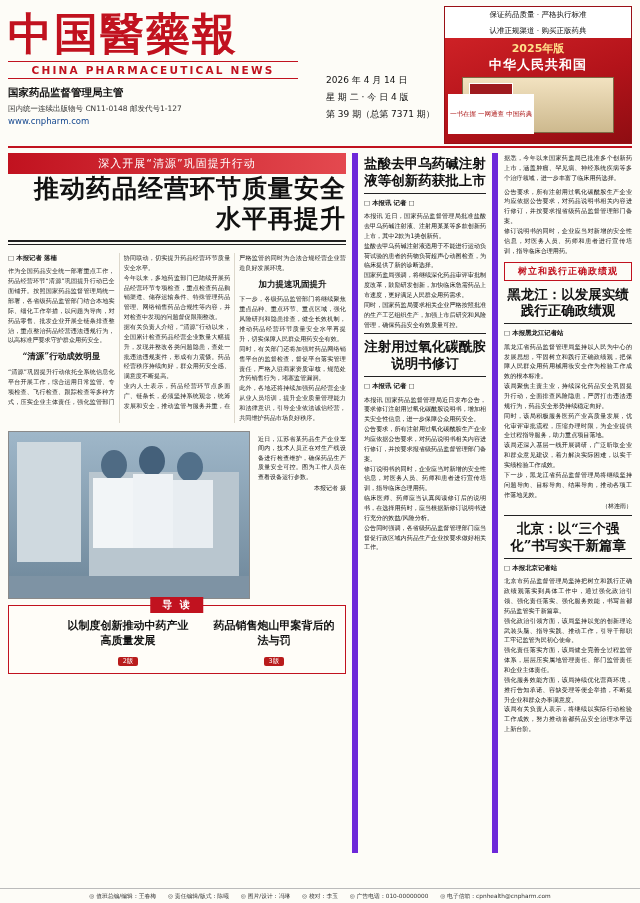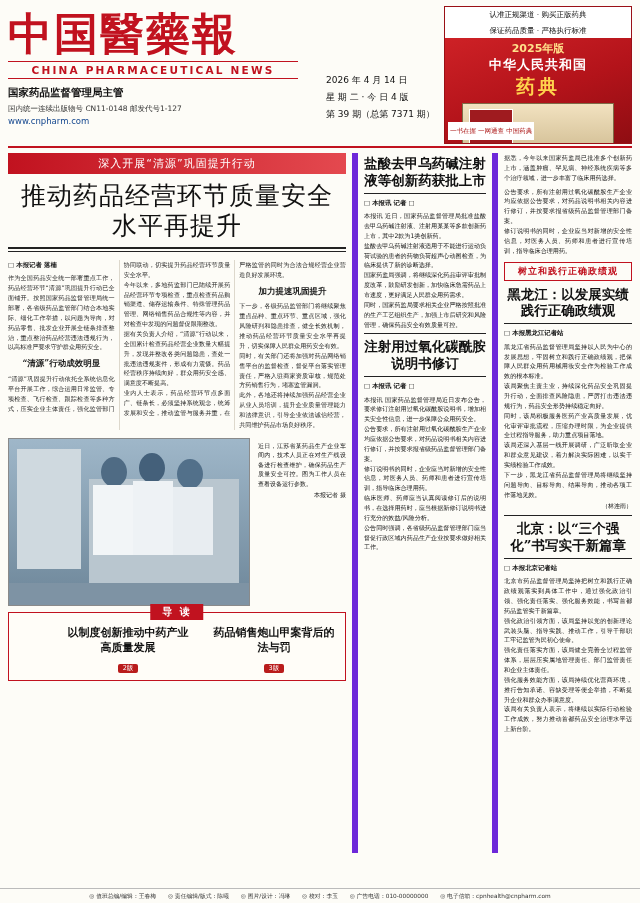--- a/index.html
+++ b/index.html
@@ -38,38 +38,38 @@
     border:1px solid #9a1015;color:#fff;overflow:hidden;
   }
   .ad-top{background:#fff;color:#111;font-size:7.5px;line-height:1.55;padding:2px 3px;text-align:center;}
   .ad-y{font-size:11px;color:#ffe08a;text-align:center;margin-top:3px;font-weight:bold;}
   .ad-t{font-size:13px;text-align:center;font-weight:bold;letter-spacing:1px;}
   .ad-b{font-size:19px;text-align:center;font-weight:bold;color:#ffd24d;letter-spacing:3px;
         font-family:"DejaVu Serif","Liberation Serif",serif;}
   .ad-book{margin:3px auto 0;width:150px;height:54px;background:linear-gradient(180deg,#f2e2c0,#cdb98e);
            border:1px solid #7d6b46;position:relative;}
   .ad-book:after{content:"";position:absolute;left:6px;top:5px;width:42px;height:44px;background:#9f1b1f;border:1px solid #fff;}
-  .ad-tag{position:absolute;left:3px;bottom:3px;background:#fff;color:#a11;font-size:6.5px;padding:5px 2px;line-height:1.3;}
+  .ad-tag{position:absolute;left:3px;bottom:9px;background:#fff;color:#a11;font-size:6.5px;padding:16px 2px;line-height:1.3;}
 
   
   .cols{display:flex;gap:6px;margin-top:5px;height:700px;}
   .col-a{width:354px;}
   .col-b{width:128px;}
   .col-c{width:134px;}
   .vrule{border-left:6px solid #6d28d9;}
 
   .banner{
     background:linear-gradient(90deg,#c1121f,#e4494f);
     color:#fff;font-size:11px;font-weight:normal;text-align:center;
     padding:3px 0;letter-spacing:1px;
   }
   .headline{
     font-family:"DejaVu Serif","Liberation Serif",serif;
-    font-weight:normal;font-size:25px;text-align:center;letter-spacing:1px;
-    margin:7px 0 6px;line-height:1.2;
+    font-weight:bold;font-size:25px;text-align:right;letter-spacing:1px;
+    margin:0 0 6px;line-height:1.2;
   }
   .rule-d{border-top:2px solid #222;border-bottom:1px solid #222;height:2px;margin:4px 0 6px;}
 
   .body3{column-count:3;column-gap:9px;column-rule:1px solid #ddd8cc;
          font-size:6.1px;line-height:1.62;text-align:justify;color:#1b1b1b;margin-top:8px;}
   .body1{font-size:6.1px;line-height:1.62;text-align:justify;}
   .byline{font-size:6.4px;font-weight:bold;margin-bottom:3px;}
   .subhead{font-size:8.5px;font-weight:bold;text-align:center;margin:5px 0 3px;
            font-family:"DejaVu Serif","Liberation Serif",serif;}
 
@@ -114,25 +114,24 @@
       <div class="mast-small">国内统一连续出版物号 CN11-0148   邮发代号1-127</div>
       <div class="mast-url">www.cnpharm.com</div>
     </div>
     <div class="mast-mid">
       <div>2026 年 4 月 14 日</div>
       <div>星 期 二 · 今 日 4 版</div>
       <div>第 39 期（总第 7371 期）</div>
     </div>
     <div class="mast-right">
       <div class="mast-ad">
+        <div class="ad-top">保证药品质量 · 严格执行标准</div>
         <div class="ad-top">认准正规渠道 · 购买正版药典</div>
-        <div class="ad-top">保证药品质量 · 严格执行标准</div>
         <div class="ad-y">2025年版</div>
         <div class="ad-t">中华人民共和国</div>
-        <div class="ad-b">药典</div>
         <div class="ad-book"></div>
         <div class="ad-tag">一书在握 一网通查 中国药典</div>
       </div>
     </div>
   </div>
 
   <div class="cols">
 
     <div class="col-a">
       <div class="banner">深入开展“清源”巩固提升行动</div>

